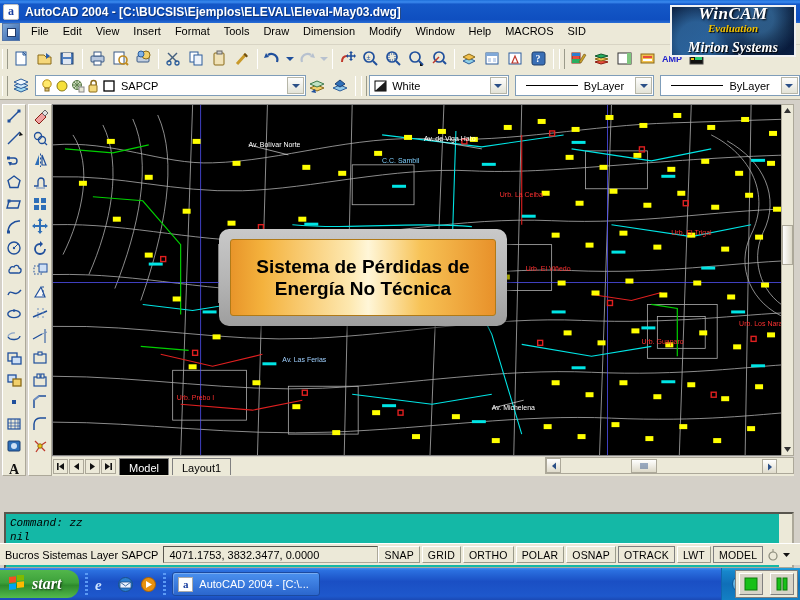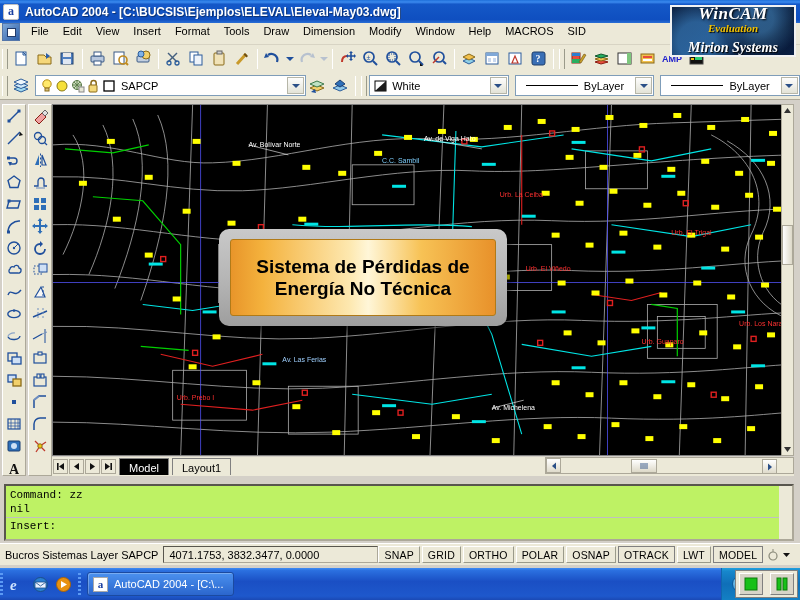--- a/index.html
+++ b/index.html
@@ -135,22 +135,22 @@
     background:#ece9d8; border:1px solid #aca899; display:flex;align-items:center;
   }
   .hsarrow{width:15px;height:15px;display:flex;align-items:center;justify-content:center;
     background:linear-gradient(to bottom,#fff,#dfdbcb);border:1px solid #aca899;}
   .hsthumb{ position:absolute; left:85px;top:1px;width:26px;height:14px;
     background:linear-gradient(to bottom,#fff,#ddd9c8);border:1px solid #aca899;
     display:flex;align-items:center;justify-content:center;}
 
   
   .cmdwrap{
-    position:absolute; left:4px; top:484px; width:790px; height:57px;
-    background:#bef264; border:2px inset #aca899;
+    position:absolute; left:4px; top:512px; width:790px; height:57px;
+    background:#14b8a6; border:2px inset #aca899;font-style:italic;
   }
   .cmdline{
     font-family:"Liberation Mono","DejaVu Sans Mono",monospace;
     font-size:11px; color:#000; padding-left:4px; line-height:14px; white-space:pre;
   }
   .cmdsep{ height:1px; background:#c0c0c0; margin:1px 0;}
   .cmdscroll{
     position:absolute;right:0;top:0;width:13px;height:100%;background:#ece9d8;
   }
 
@@ -1094,20 +1094,29 @@
     </div>
     <div style="width:16px;display:flex;align-items:center;justify-content:center">
       <svg width="9" height="9">
           <path d="M1 3 L4.5 7 L8 3z" fill="#111"></path>
         </svg>
     </div>
     <div style="width:12px"></div>
   </div>
 
   <div class="taskbar">
+    <div class="startbtn">
+      <svg width="18" height="18">
+        <rect x="1" y="2" width="7" height="6" fill="#f25022" transform="skewY(-6)"></rect>
+        <rect x="9" y="1" width="7" height="6" fill="#7fba00" transform="skewY(-6)"></rect>
+        <rect x="1" y="9" width="7" height="6" fill="#00a4ef" transform="skewY(-6)"></rect>
+        <rect x="9" y="8" width="7" height="6" fill="#ffb900" transform="skewY(-6)"></rect>
+      </svg>
+      <span>start</span>
+    </div>
     <div class="qlsep"></div>
     <div class="qlaunch">
       <svg width="17" height="17">
         <text x="1" y="14" font-size="15" font-style="italic" font-weight="bold" fill="#cfe4ff" font-family="Liberation Serif, serif">e</text>
       </svg>
       <svg width="17" height="17">
         <circle cx="8.5" cy="8.5" r="7" fill="#2a7fd0" stroke="#1b4f8a"></circle>
         <path d="M3 6h11v6H3z" fill="#eaf2ff" stroke="#1b4f8a" stroke-width=".8"></path>
         <path d="M3 6l5.5 4L14 6" fill="none" stroke="#1b4f8a" stroke-width=".8"></path>
       </svg>

